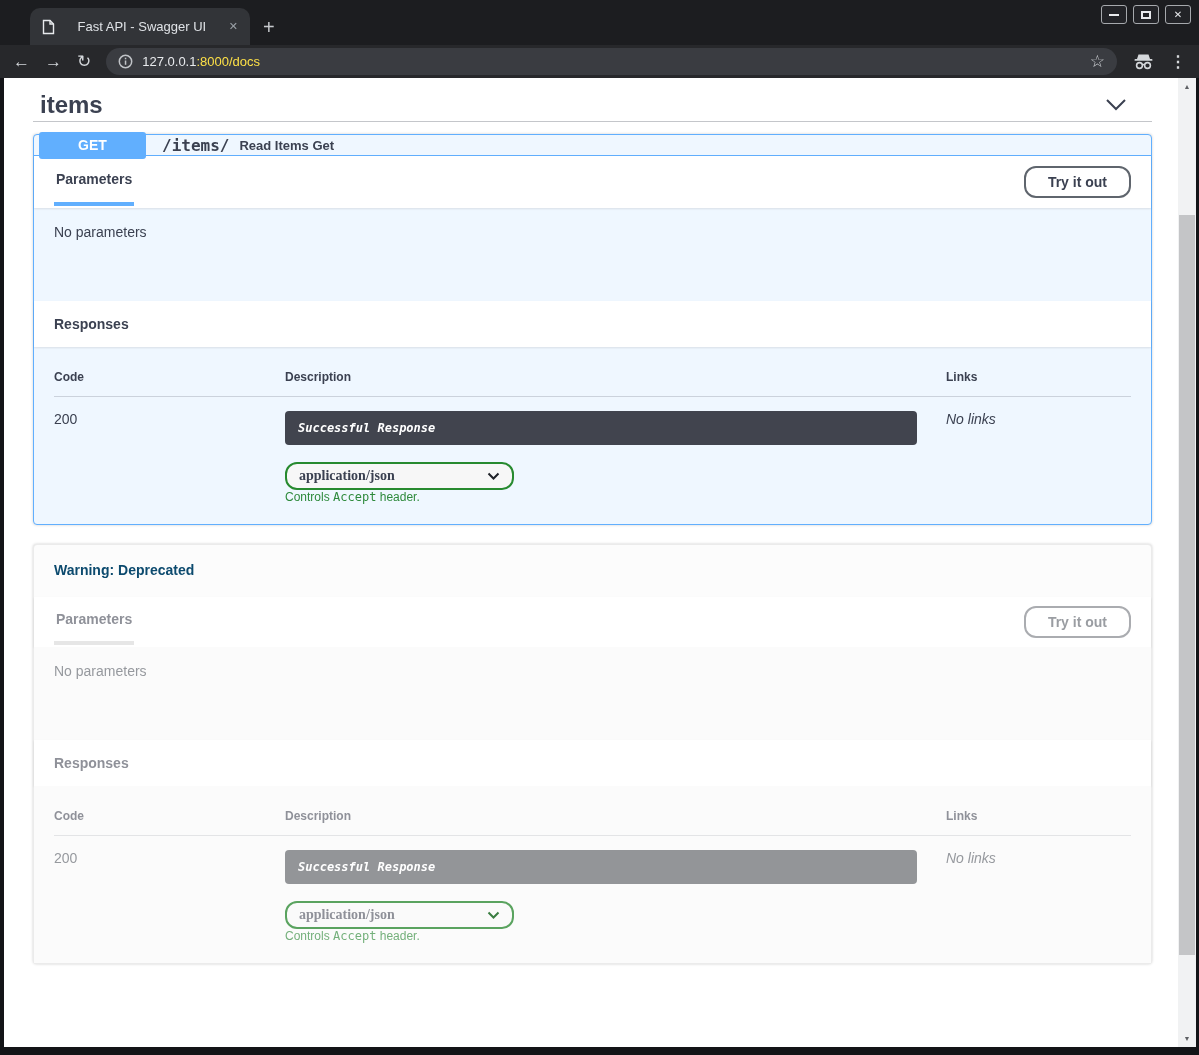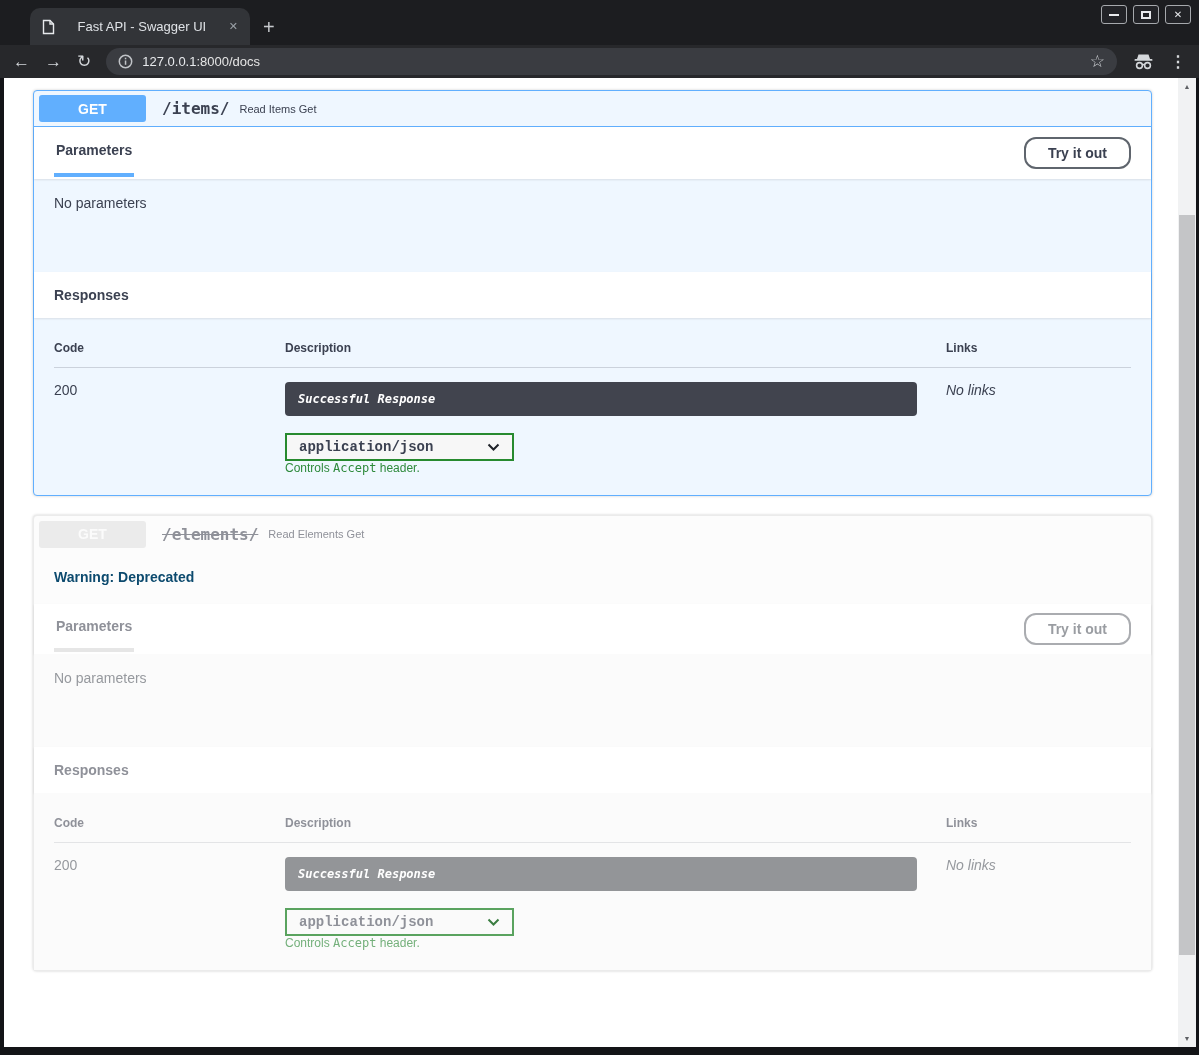--- a/index.html
+++ b/index.html
@@ -19,45 +19,45 @@
   .glyph-min { width:10px; height:2px; background:#e8eaed; display:block; }
   .glyph-max { width:10px; height:8px; border:2px solid #e8eaed; display:block; }
 
   .toolbar { position:absolute; top:45px; left:0; right:0; height:33px; background:#27282b;
              display:flex; align-items:center; padding:0 13px; gap:15px; }
   .nav-icon { color:#d3d6da; font-size:17px; line-height:17px; }
   .omnibox { flex:1; height:27px; background:#3a3c41; border-radius:14px; display:flex;
              align-items:center; padding:0 12px; gap:9px; min-width:0; }
   .url { font-size:13px; white-space:pre; }
   .url-host { color:#e8eaed; }
-  .url-rest { color:#e5e5e5;text-align:right; }
+  .url-rest { color:#fde047;text-align:right; }
   .star { margin-left:auto; font-size:17px; color:#cdd0d4; line-height:17px; }
   .menu-dots { color:#d6d9dc; font-size:16px; font-weight:bold; line-height:16px; }
 
   
   .page { position:absolute; top:78px; left:4px; right:3px; bottom:8px; background:#fff; overflow:hidden; }
   .swagger { width:1119px; margin-left:29px; color:#3b4151; }
 
   .section-head { margin-top:10px; height:34px; padding:0 25px 0 7px; display:flex;
                   align-items:center; justify-content:space-between;
                   border-bottom:1px solid rgba(59,65,81,.3); }
   .section-title { font-size:24px; font-weight:bold; color:#3b4151; }
 
   .opblock { border-radius:4px; box-shadow:0 0 3px rgba(0,0,0,.19); margin-top:12px; }
   .opblock.get { border:1px solid #61affe; background:#eff7ff; }
   .opblock.deprecated { border:1px solid #ebebeb; background:#fcfcfc; margin-top:19px; }
 
-  .op-summary { display:flex; align-items:center; height:36px; padding:0 5px; gap:10px; }
+  .op-summary { display:flex; align-items:center; height:21px; padding:0 5px; gap:10px; }
   .get .op-summary { border-bottom:1px solid #61affe; }
   .method-btn { width:107px; height:27px; border:none; border-radius:3px; background:#61affe; color:#fff;
                 font-weight:bold; font-size:14px; font-family:inherit; display:flex; align-items:center; justify-content:center; }
   .deprecated .method-btn { background:#ebebeb; color:#fbfbfb; }
   .op-path { font-family:"DejaVu Sans Mono", monospace; font-weight:bold; font-size:16px; color:#3b4151; margin-left:6px;text-align:right; }
   .deprecated .op-path { color:#8f9199; text-decoration:line-through; }
-  .op-desc { font-size:11px; color:#3b4151; }
+  .op-desc { font-size:13px; color:#3b4151;font-weight:bold; }
   .deprecated .op-desc { color:#8f9199; }
 
   .warning-row { padding:17px 20px 0; height:52px; font-weight:bold; font-size:14px; color:#0c4a6e; }
 
   .sec-header { background:rgba(255,255,255,.95); box-shadow:0 1px 2px rgba(0,0,0,.1);
                 display:flex; justify-content:space-between; align-items:stretch; padding:0 20px; height:52px; }
   .sec-header.short { height:50px; }
   .tab-head { display:flex; align-items:center; border-bottom:4px solid #61affe; margin-bottom:2px;
               padding:0 2px; font-weight:bold; font-size:14px; color:#3b4151; }
   .deprecated .tab-head { border-bottom-color:#e6e6e6; color:#8f9199; }
@@ -81,22 +81,22 @@
   .deprecated .resp-head-row { color:#8f9199; border-bottom-color:rgba(59,65,81,.12); }
   .resp-data-row { padding-top:14px; font-size:14px; color:#3b4151; }
   .deprecated .resp-data-row { color:#96999e; }
 
   .resp-box { width:632px; height:34px; background:#41444e; border-radius:4px; display:flex; align-items:center;
               padding:0 13px; color:#fff; font-family:"DejaVu Sans Mono", monospace;
               font-style:italic; font-weight:bold; font-size:12px; }
   .deprecated .resp-box { background:#939598; }
 
   .media-select { margin-top:17px; width:229px; height:28px; background:#f7f7f7; border:2px solid #278a2f;
-                  border-radius:0; display:flex; align-items:center; justify-content:space-between;
-                  padding:0 12px; font-weight:bold; font-size:14px; color:#3b4151; font-family:Liberation Mono, monospace; }
+                  border-radius:12px; display:flex; align-items:center; justify-content:space-between;
+                  padding:0 12px; font-weight:bold; font-size:14px; color:#3b4151; font-family:Liberation Serif, serif; }
   .deprecated .media-select { border-color:#5aa35f; color:#8f9199; background:#fafafa; }
   .accept-note { font-size:12px; color:#2e8a3c; }
   .accept-note .mono { font-family:"DejaVu Sans Mono", monospace; }
   .deprecated .accept-note { color:#74b07b; }
   .links-cell { font-style:italic; }
 
   
   .scrollbar { position:absolute; top:0; right:0; bottom:0; width:18px; background:#f1f2f3; }
   .scroll-thumb { position:absolute; top:137px; left:1px; right:1px; height:740px; background:#c4c5c7; }
   .scroll-arr { position:absolute; left:0; right:0; text-align:center; font-size:7px; color:#5f6165; }
@@ -155,20 +155,28 @@
         <circle cx="15.5" cy="12.5" r="2.9" fill="none" stroke="#d5d8db" stroke-width="1.6"></circle>
         <path d="M10.4 12 Q11.5 11 12.6 12" fill="none" stroke="#d5d8db" stroke-width="1.4"></path>
       </svg>
   </span>
   <span class="menu-dots">⋮</span>
 </div>
 
 <div class="page">
   <div class="swagger">
 
+    <div class="section-head">
+      <span class="section-title">items</span>
+      <span>
+        <svg width="22" height="13" viewBox="0 0 22 13">
+            <polyline points="2,2 11,11 20,2" fill="none" stroke="#3b4151" stroke-width="2"></polyline>
+          </svg>
+      </span>
+    </div>
 
     <div class="opblock get">
       <div class="op-summary">
         <button class="method-btn">GET</button>
         <span class="op-path">/items/</span>
         <span class="op-desc">Read Items Get</span>
       </div>
       <div class="sec-header">
         <span class="tab-head">Parameters</span>
         <button class="try-btn">Try it out</button>
@@ -196,25 +204,20 @@
               </span>
             </div>
             <div class="accept-note"><span>Controls </span><span class="mono">Accept</span><span> header.</span></div>
           </div>
           <span class="links-cell">No links</span>
         </div>
       </div>
     </div>
 
     <div class="opblock deprecated">
-      <div class="op-summary">
-        <button class="method-btn">GET</button>
-        <span class="op-path">/elements/</span>
-        <span class="op-desc">Read Elements Get</span>
-      </div>
       <div class="warning-row">Warning: Deprecated</div>
       <div class="sec-header short">
         <span class="tab-head">Parameters</span>
         <button class="try-btn">Try it out</button>
       </div>
       <div class="no-params">No parameters</div>
       <div class="resp-bar">
         <span class="label">Responses</span>
       </div>
       <div class="resp-content">

